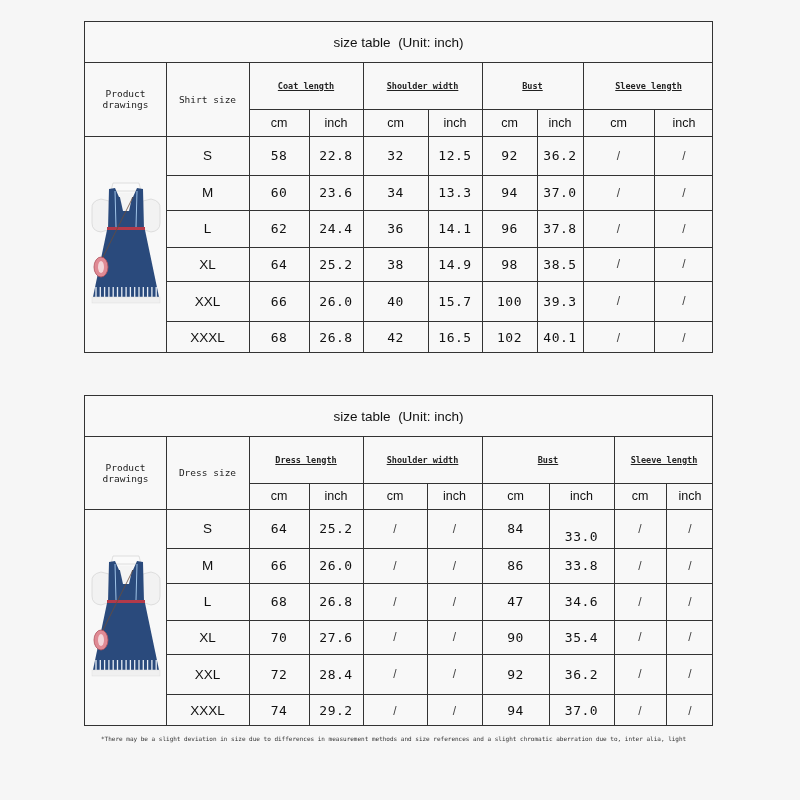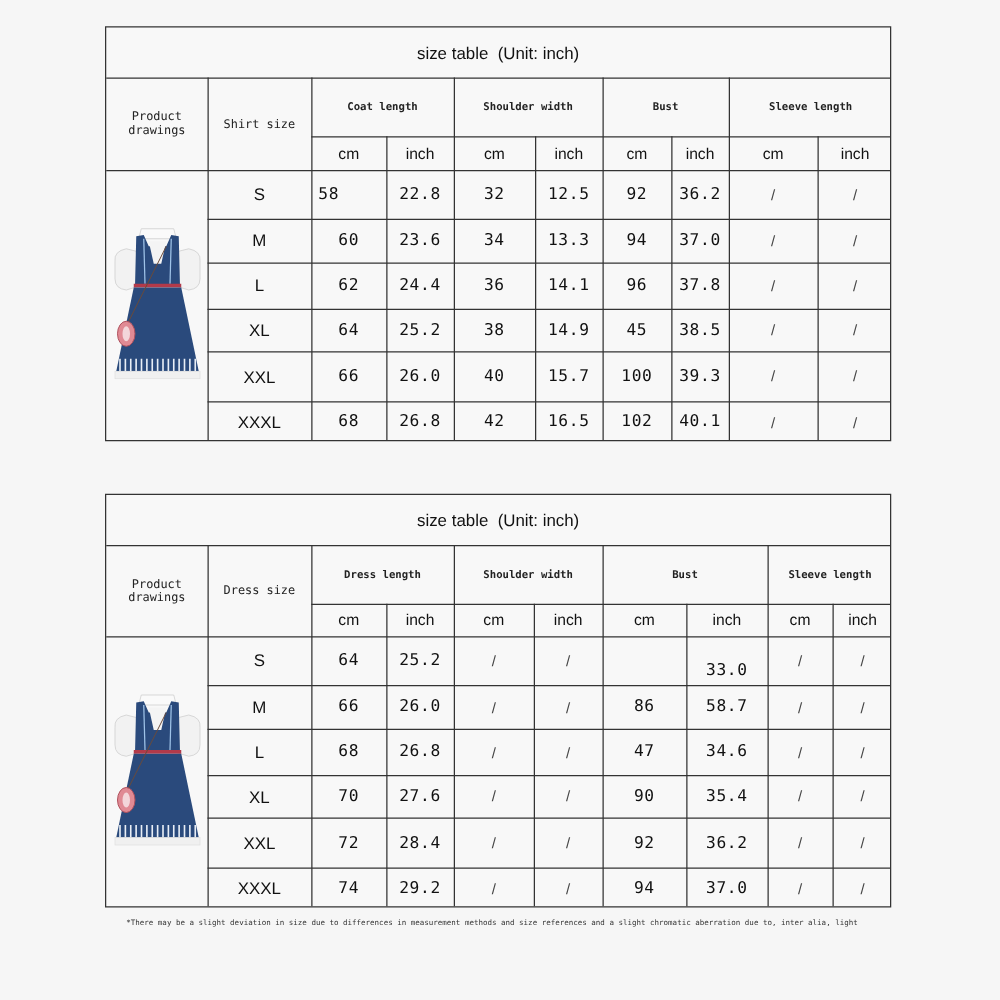--- a/index.html
+++ b/index.html
@@ -3,21 +3,21 @@
 <meta charset="utf-8">
 <style>
   html,body{margin:0;padding:0;}
   body{width:800px;height:800px;background:#f6f6f6;position:relative;overflow:hidden;font-family:"DejaVu Sans","Liberation Sans",sans-serif;color:#111;}
   .tbl{position:absolute;left:84px;width:629px;border:1.5px solid #333;box-sizing:border-box;background:#f8f8f8;}
   .abs{position:absolute;box-sizing:border-box;display:flex;align-items:center;justify-content:center;text-align:center;}
   .hl{position:absolute;left:0;right:0;height:0;border-top:1.5px solid #333;}
   .vl{position:absolute;width:0;border-left:1.5px solid #333;}
   .title{font-family:"Liberation Sans",sans-serif;font-size:13.5px;color:#111;}
   .small{font-family:"DejaVu Sans Mono",monospace;font-size:9.5px;line-height:11px;color:#222;}
-  .grp{font-family:"DejaVu Sans Mono",monospace;font-size:8.5px;font-weight:bold;color:#222;}
+  .grp{font-family:"DejaVu Sans Mono",monospace;font-size:8.5px;font-weight:bold;color:#222;text-decoration:underline;}
   .unit{font-family:"Liberation Sans",sans-serif;font-size:12.5px;color:#111;}
   .val{font-family:"DejaVu Sans Mono",monospace;font-size:13px;color:#111;letter-spacing:0.5px;}
   .sz{font-family:"Liberation Sans",sans-serif;font-size:13.5px;color:#111;}
   .slash{font-family:"Liberation Sans",sans-serif;font-size:12px;color:#444;}
   .note{position:absolute;left:101px;top:735px;font-family:"DejaVu Sans Mono",monospace;font-size:6px;color:#333;white-space:nowrap;}
 </style>
 </head>
 <body>
 
 <div id="tables-root">
@@ -69,21 +69,21 @@
             <line x1="62.9" y1="108" x2="62.9" y2="118"></line>
             <line x1="67.19999999999999" y1="108" x2="67.19999999999999" y2="118"></line>
     </g>
     <rect x="3" y="118" width="68" height="6" fill="#f0f0f0" stroke="#ddd" stroke-width="0.5"></rect>
     <line x1="44" y1="18" x2="12" y2="82" stroke="#6b4b3a" stroke-width="0.8"></line>
     <ellipse cx="12" cy="88" rx="7" ry="10" fill="#e08a94" stroke="#b0505c" stroke-width="0.8"></ellipse>
     <ellipse cx="12" cy="88" rx="3" ry="6" fill="#f3d6da"></ellipse>
   </svg>
       </div>
       <div class="abs sz" style="left:81px;width:83px;top:114px;height:39px">S</div>
-      <div class="abs val" style="left:148px;width:60px;top:114px;height:39px">58</div>
+      <div class="abs val" style="left:164px;width:60px;top:114px;height:39px">58</div>
       <div class="abs val" style="left:224px;width:54px;top:114px;height:39px">22.8</div>
       <div class="abs val" style="left:278px;width:65px;top:114px;height:39px">32</div>
       <div class="abs val" style="left:343px;width:54px;top:114px;height:39px">12.5</div>
       <div class="abs val" style="left:397px;width:55px;top:114px;height:39px">92</div>
       <div class="abs val" style="left:452px;width:46px;top:114px;height:39px">36.2</div>
       <div class="abs slash" style="left:498px;width:71px;top:114px;height:39px">/</div>
       <div class="abs slash" style="left:569px;width:60px;top:114px;height:39px">/</div>
       <div class="hl" style="left:81px;top:153px"></div>
       <div class="abs sz" style="left:81px;width:83px;top:153px;height:35px">M</div>
       <div class="abs val" style="left:164px;width:60px;top:153px;height:35px">60</div>
@@ -103,21 +103,21 @@
       <div class="abs val" style="left:397px;width:55px;top:188px;height:37px">96</div>
       <div class="abs val" style="left:452px;width:46px;top:188px;height:37px">37.8</div>
       <div class="abs slash" style="left:498px;width:71px;top:188px;height:37px">/</div>
       <div class="abs slash" style="left:569px;width:60px;top:188px;height:37px">/</div>
       <div class="hl" style="left:81px;top:225px"></div>
       <div class="abs sz" style="left:81px;width:83px;top:225px;height:34px">XL</div>
       <div class="abs val" style="left:164px;width:60px;top:225px;height:34px">64</div>
       <div class="abs val" style="left:224px;width:54px;top:225px;height:34px">25.2</div>
       <div class="abs val" style="left:278px;width:65px;top:225px;height:34px">38</div>
       <div class="abs val" style="left:343px;width:54px;top:225px;height:34px">14.9</div>
-      <div class="abs val" style="left:397px;width:55px;top:225px;height:34px">45</div>
+      <div class="abs val" style="left:397px;width:55px;top:225px;height:34px">98</div>
       <div class="abs val" style="left:452px;width:46px;top:225px;height:34px">38.5</div>
       <div class="abs slash" style="left:498px;width:71px;top:225px;height:34px">/</div>
       <div class="abs slash" style="left:569px;width:60px;top:225px;height:34px">/</div>
       <div class="hl" style="left:81px;top:259px"></div>
       <div class="abs sz" style="left:81px;width:83px;top:259px;height:40px">XXL</div>
       <div class="abs val" style="left:164px;width:60px;top:259px;height:40px">66</div>
       <div class="abs val" style="left:224px;width:54px;top:259px;height:40px">26.0</div>
       <div class="abs val" style="left:278px;width:65px;top:259px;height:40px">40</div>
       <div class="abs val" style="left:343px;width:54px;top:259px;height:40px">15.7</div>
       <div class="abs val" style="left:397px;width:55px;top:259px;height:40px">100</div>
@@ -196,31 +196,32 @@
     <line x1="44" y1="18" x2="12" y2="82" stroke="#6b4b3a" stroke-width="0.8"></line>
     <ellipse cx="12" cy="88" rx="7" ry="10" fill="#e08a94" stroke="#b0505c" stroke-width="0.8"></ellipse>
     <ellipse cx="12" cy="88" rx="3" ry="6" fill="#f3d6da"></ellipse>
   </svg>
       </div>
       <div class="abs sz" style="left:81px;width:83px;top:113px;height:39px">S</div>
       <div class="abs val" style="left:164px;width:60px;top:113px;height:39px">64</div>
       <div class="abs val" style="left:224px;width:54px;top:113px;height:39px">25.2</div>
       <div class="abs slash" style="left:278px;width:64px;top:113px;height:39px">/</div>
       <div class="abs slash" style="left:342px;width:55px;top:113px;height:39px">/</div>
+      <div class="abs val" style="left:397px;width:67px;top:113px;height:39px">84</div>
       <div class="abs val" style="left:464px;width:65px;top:121px;height:39px">33.0</div>
       <div class="abs slash" style="left:529px;width:52px;top:113px;height:39px">/</div>
       <div class="abs slash" style="left:581px;width:48px;top:113px;height:39px">/</div>
       <div class="hl" style="left:81px;top:152px"></div>
       <div class="abs sz" style="left:81px;width:83px;top:152px;height:35px">M</div>
       <div class="abs val" style="left:164px;width:60px;top:152px;height:35px">66</div>
       <div class="abs val" style="left:224px;width:54px;top:152px;height:35px">26.0</div>
       <div class="abs slash" style="left:278px;width:64px;top:152px;height:35px">/</div>
       <div class="abs slash" style="left:342px;width:55px;top:152px;height:35px">/</div>
       <div class="abs val" style="left:397px;width:67px;top:152px;height:35px">86</div>
-      <div class="abs val" style="left:464px;width:65px;top:152px;height:35px">58.7</div>
+      <div class="abs val" style="left:464px;width:65px;top:152px;height:35px">33.8</div>
       <div class="abs slash" style="left:529px;width:52px;top:152px;height:35px">/</div>
       <div class="abs slash" style="left:581px;width:48px;top:152px;height:35px">/</div>
       <div class="hl" style="left:81px;top:187px"></div>
       <div class="abs sz" style="left:81px;width:83px;top:187px;height:37px">L</div>
       <div class="abs val" style="left:164px;width:60px;top:187px;height:37px">68</div>
       <div class="abs val" style="left:224px;width:54px;top:187px;height:37px">26.8</div>
       <div class="abs slash" style="left:278px;width:64px;top:187px;height:37px">/</div>
       <div class="abs slash" style="left:342px;width:55px;top:187px;height:37px">/</div>
       <div class="abs val" style="left:397px;width:67px;top:187px;height:37px">47</div>
       <div class="abs val" style="left:464px;width:65px;top:187px;height:37px">34.6</div>

